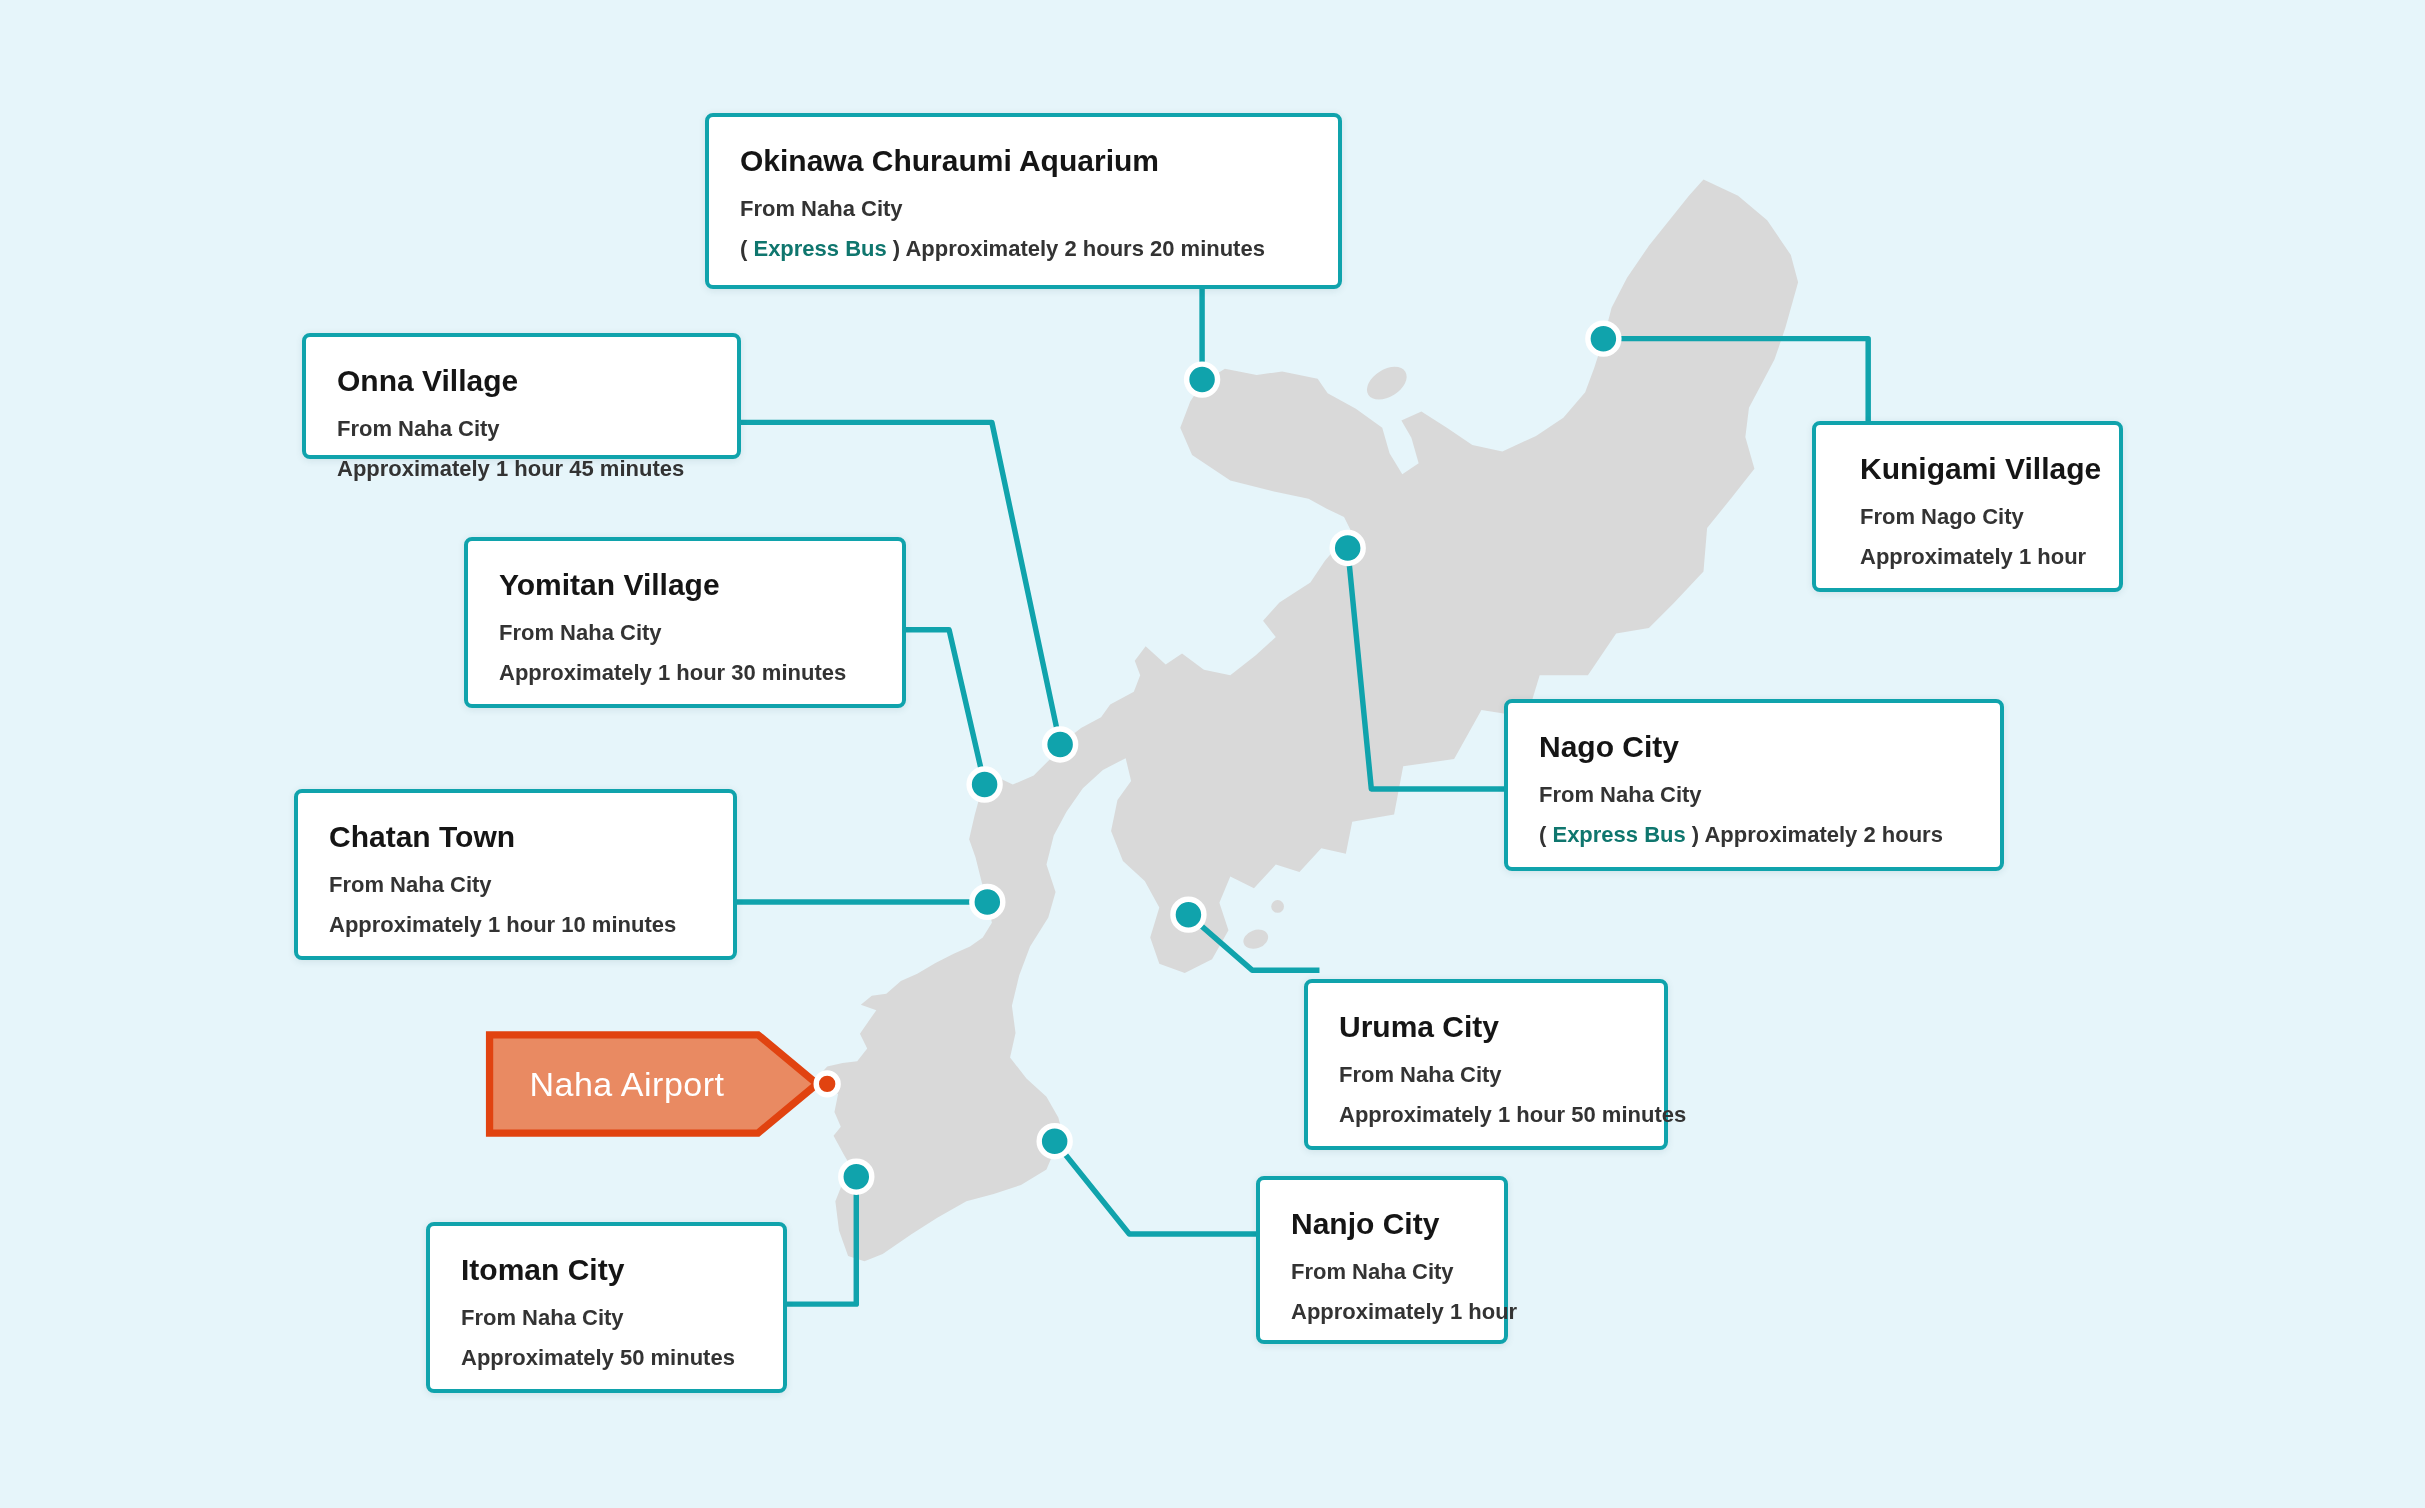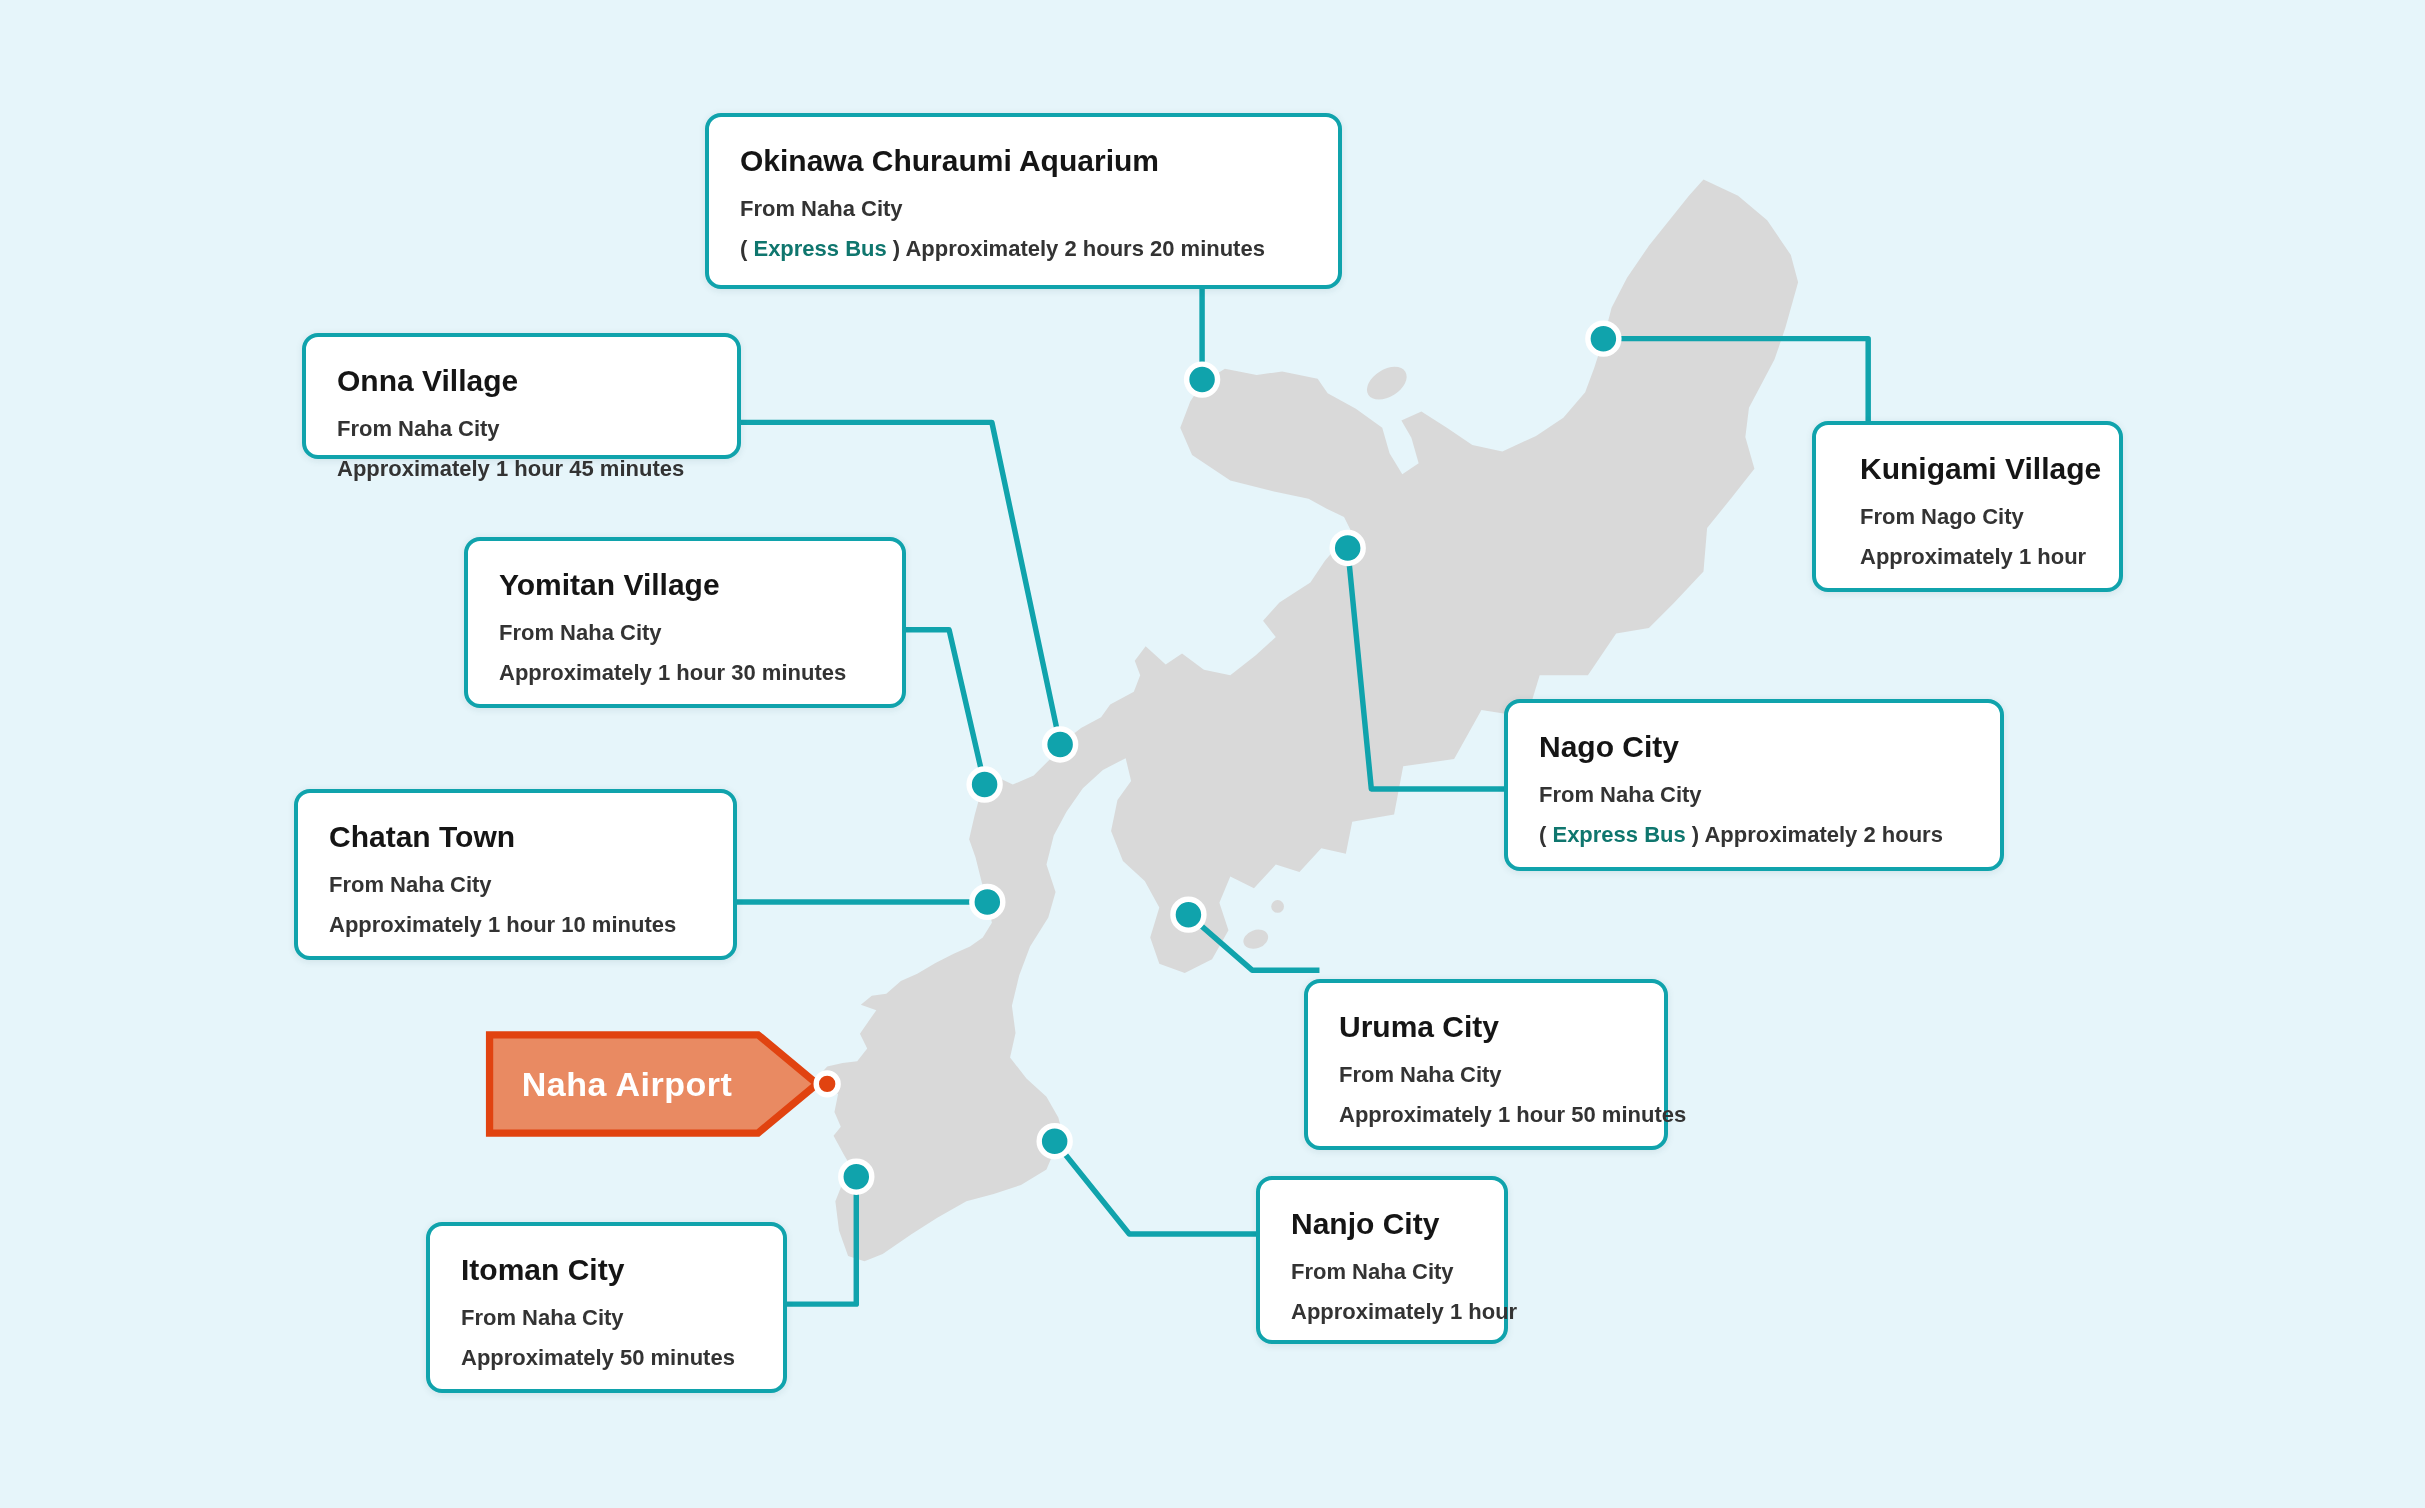--- a/index.html
+++ b/index.html
@@ -9,38 +9,38 @@
     width:2426px;height:1509px;
     background:#e6f5fa;
     overflow:hidden;
   }
   .map-svg{position:absolute;left:0;top:0;}
   .callout{
     position:absolute;
     box-sizing:border-box;
     background:#ffffff;
     border:4.5px solid #10a3ac;
-    border-radius:16px;
+    border-radius:8px;
     padding:23px 31px 20px 31px;
     white-space:nowrap;
     box-shadow:0 1.8px 7.3px rgba(30,80,90,0.10);
   }
   .callout .title{
     font-size:30px;font-weight:bold;color:#151515;
     line-height:42px;margin-bottom:7.3px;
   }
   .callout .line{
     font-size:22px;color:#333333;line-height:40px;font-weight:bold;
   }
   .hl{color:#0f766e;}
   .airport-label{
     position:absolute;
     left:496px;top:1055px;width:262px;height:58px;
     display:flex;align-items:center;justify-content:center;
-    color:#ffffff;font-size:34px;font-weight:bold;
+    color:#ffffff;font-size:34px;font-weight:normal;
     letter-spacing:0.5px;
   }
 </style>
 </head>
 <body>
 
 <div class="stage">
 
   <svg class="map-svg" width="2426" height="1509" viewBox="0 0 2666 1658">
 

